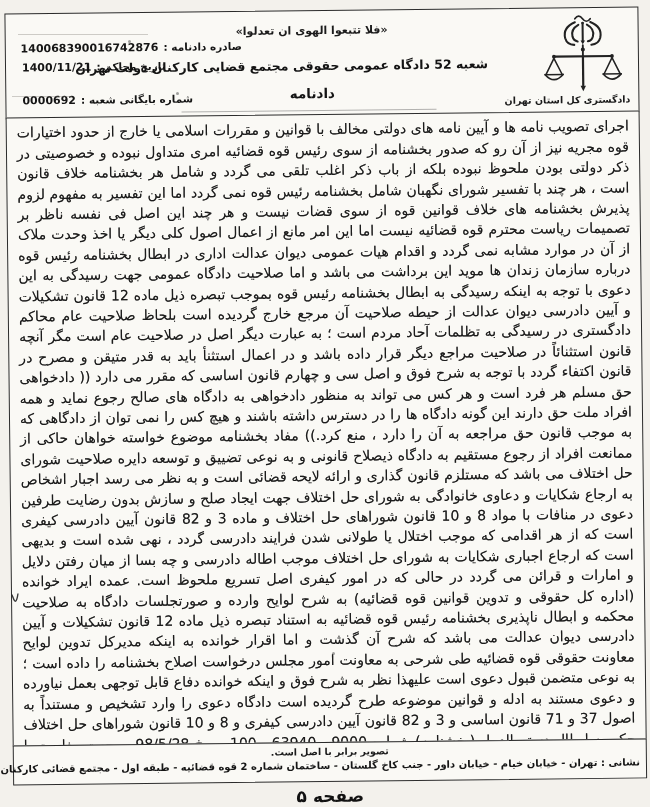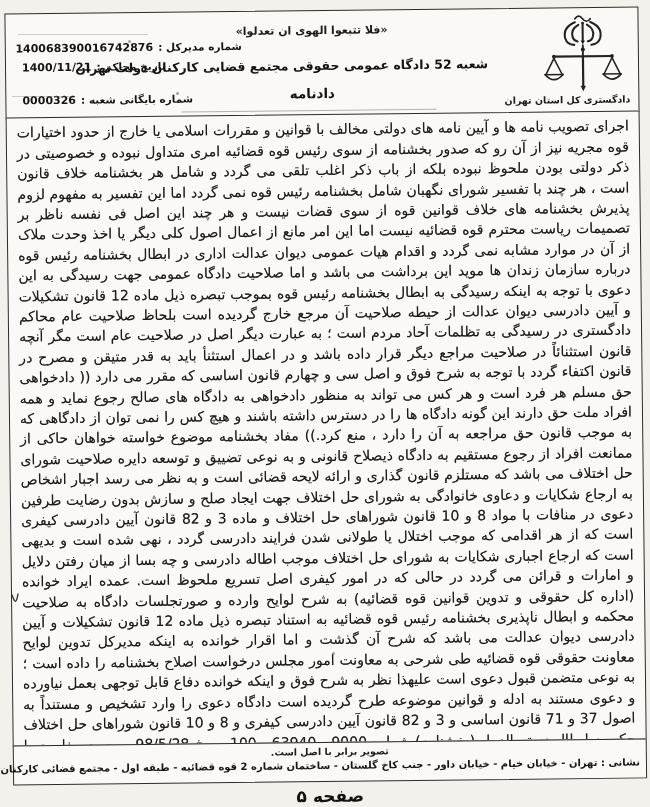--- a/index.html
+++ b/index.html
@@ -82,30 +82,30 @@
 </head>
 <body>
 
 <div class="tilt">
 
   <div class="box header">
     <div class="verse">«فلا تتبعوا الهوی ان تعدلوا»</div>
 
     <div class="fields">
       <div class="frow">
-        <span class="flabel">شماره مدیرکل :</span>
+        <span class="flabel">صادره دادنامه :</span>
         <span class="fval">140068390016742876</span>
       </div>
       <div class="frow">
         <span class="flabel">تاریخ محاکم :</span>
         <span class="fval">1400/11/21</span>
       </div>
       <div class="frow archive">
         <span class="flabel">شماره بایگانی شعبه :</span>
-        <span class="fval">0000326</span>
+        <span class="fval">0000692</span>
       </div>
     </div>
 
     <div class="branch">شعبه 52 دادگاه عمومی حقوقی مجتمع قضایی کارکنان دولت تهران</div>
     <div class="doctype">دادنامه</div>
     <div class="underline-artifact"></div>
 
     <div class="emblem-wrap">
       <svg width="88" height="82" viewBox="0 0 100 96" fill="none" stroke="#222" stroke-width="2.4" stroke-linecap="round">
 

